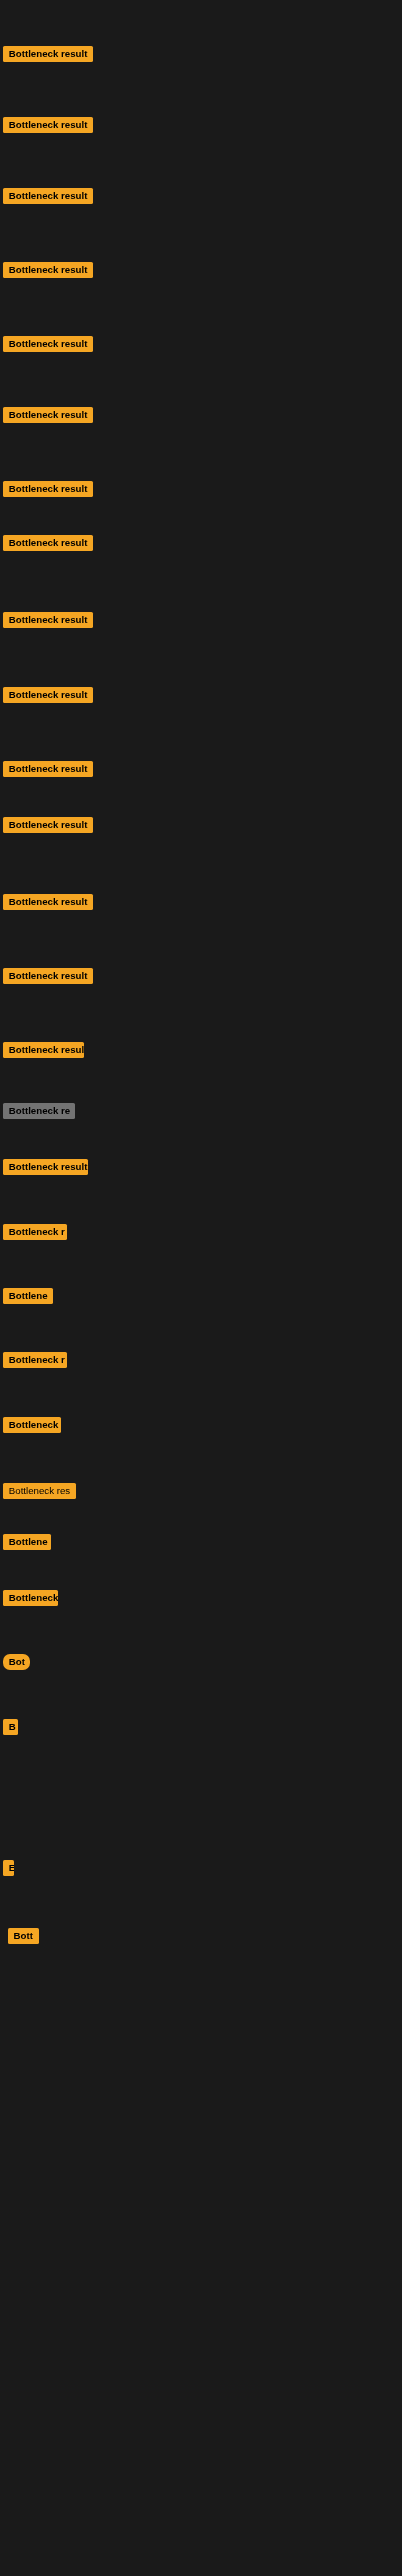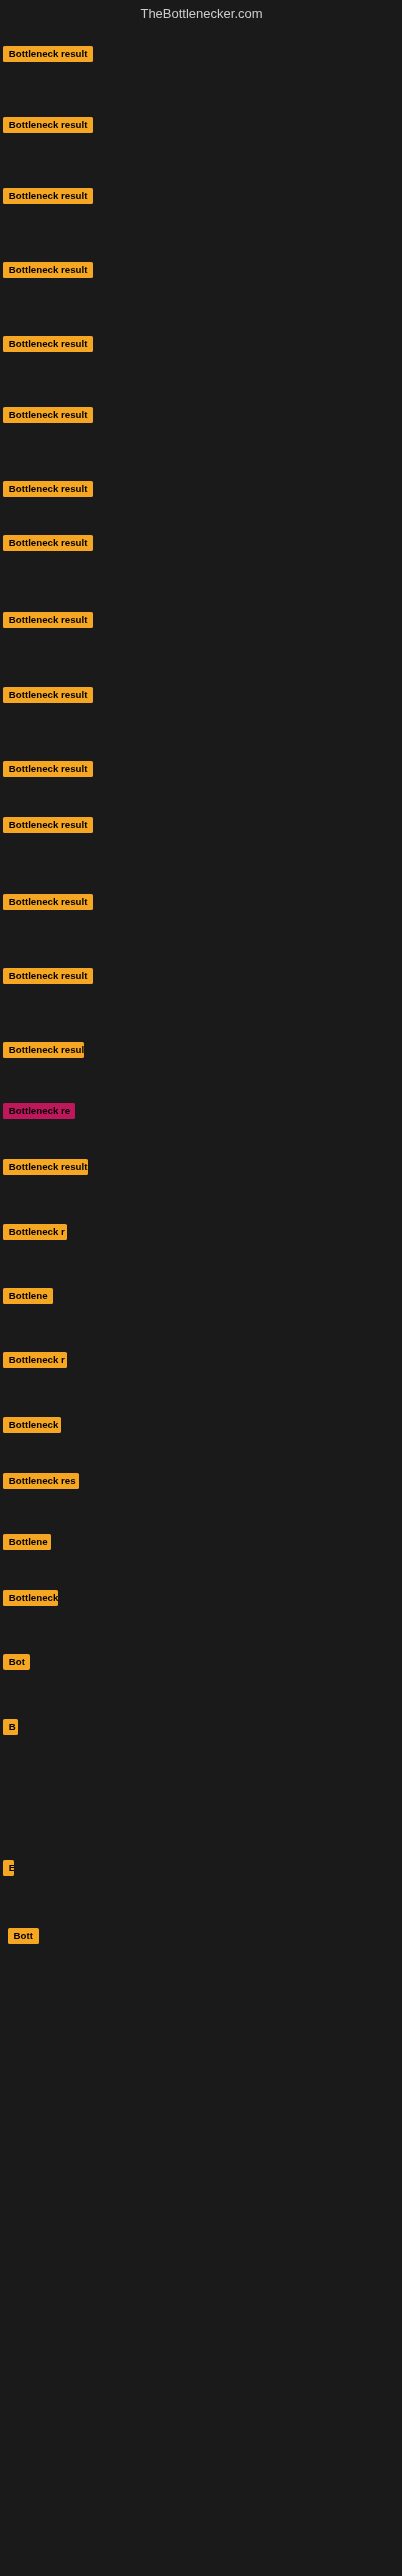--- a/index.html
+++ b/index.html
@@ -22,47 +22,46 @@
       font-size: 13px;
       padding: 6.4px 0 3.2px 0;
       font-weight: normal;
     }
   </style>
 </head>
 <body>
 
 <div style="position: relative; width: 403px; min-height: 2576px; background: #1a1a1a;">
 
-  <div class="site-title">TheBottlenecker.com</div>
 
   <div id="items-container">
   </div>
 
 <div style="position: absolute; top: 46px; left: 3.2px;"><span style="display: inline-block; background-color: rgb(245, 166, 35); color: rgb(0, 0, 0); font-size: 9.7px; font-weight: bold; padding: 2.4px 5.6px; border-radius: 1.6px; max-width: 109px; overflow: hidden; white-space: nowrap;">Bottleneck result</span></div>
     <div style="position: absolute; top: 117px; left: 3.2px;"><span style="display: inline-block; background-color: rgb(245, 166, 35); color: rgb(0, 0, 0); font-size: 9.7px; font-weight: bold; padding: 2.4px 5.6px; border-radius: 1.6px; max-width: 109px; overflow: hidden; white-space: nowrap;">Bottleneck result</span></div>
     <div style="position: absolute; top: 188px; left: 3.2px;"><span style="display: inline-block; background-color: rgb(245, 166, 35); color: rgb(0, 0, 0); font-size: 9.7px; font-weight: bold; padding: 2.4px 5.6px; border-radius: 1.6px; max-width: 109px; overflow: hidden; white-space: nowrap;">Bottleneck result</span></div>
     <div style="position: absolute; top: 262px; left: 3.2px;"><span style="display: inline-block; background-color: rgb(245, 166, 35); color: rgb(0, 0, 0); font-size: 9.7px; font-weight: bold; padding: 2.4px 5.6px; border-radius: 1.6px; max-width: 109px; overflow: hidden; white-space: nowrap;">Bottleneck result</span></div>
     <div style="position: absolute; top: 336px; left: 3.2px;"><span style="display: inline-block; background-color: rgb(245, 166, 35); color: rgb(0, 0, 0); font-size: 9.7px; font-weight: bold; padding: 2.4px 5.6px; border-radius: 1.6px; max-width: 109px; overflow: hidden; white-space: nowrap;">Bottleneck result</span></div>
     <div style="position: absolute; top: 407px; left: 3.2px;"><span style="display: inline-block; background-color: rgb(245, 166, 35); color: rgb(0, 0, 0); font-size: 9.7px; font-weight: bold; padding: 2.4px 5.6px; border-radius: 1.6px; max-width: 109px; overflow: hidden; white-space: nowrap;">Bottleneck result</span></div>
     <div style="position: absolute; top: 481px; left: 3.2px;"><span style="display: inline-block; background-color: rgb(245, 166, 35); color: rgb(0, 0, 0); font-size: 9.7px; font-weight: bold; padding: 2.4px 5.6px; border-radius: 1.6px; max-width: 109px; overflow: hidden; white-space: nowrap;">Bottleneck result</span></div>
     <div style="position: absolute; top: 535px; left: 3.2px;"><span style="display: inline-block; background-color: rgb(245, 166, 35); color: rgb(0, 0, 0); font-size: 9.7px; font-weight: bold; padding: 2.4px 5.6px; border-radius: 1.6px; max-width: 109px; overflow: hidden; white-space: nowrap;">Bottleneck result</span></div>
     <div style="position: absolute; top: 612px; left: 3.2px;"><span style="display: inline-block; background-color: rgb(245, 166, 35); color: rgb(0, 0, 0); font-size: 9.7px; font-weight: bold; padding: 2.4px 5.6px; border-radius: 1.6px; max-width: 109px; overflow: hidden; white-space: nowrap;">Bottleneck result</span></div>
     <div style="position: absolute; top: 687px; left: 3.2px;"><span style="display: inline-block; background-color: rgb(245, 166, 35); color: rgb(0, 0, 0); font-size: 9.7px; font-weight: bold; padding: 2.4px 5.6px; border-radius: 1.6px; max-width: 109px; overflow: hidden; white-space: nowrap;">Bottleneck result</span></div>
     <div style="position: absolute; top: 761px; left: 3.2px;"><span style="display: inline-block; background-color: rgb(245, 166, 35); color: rgb(0, 0, 0); font-size: 9.7px; font-weight: bold; padding: 2.4px 5.6px; border-radius: 1.6px; max-width: 109px; overflow: hidden; white-space: nowrap;">Bottleneck result</span></div>
     <div style="position: absolute; top: 817px; left: 3.2px;"><span style="display: inline-block; background-color: rgb(245, 166, 35); color: rgb(0, 0, 0); font-size: 9.7px; font-weight: bold; padding: 2.4px 5.6px; border-radius: 1.6px; max-width: 97px; overflow: hidden; white-space: nowrap;">Bottleneck result</span></div>
     <div style="position: absolute; top: 894px; left: 3.2px;"><span style="display: inline-block; background-color: rgb(245, 166, 35); color: rgb(0, 0, 0); font-size: 9.7px; font-weight: bold; padding: 2.4px 5.6px; border-radius: 1.6px; max-width: 97px; overflow: hidden; white-space: nowrap;">Bottleneck result</span></div>
     <div style="position: absolute; top: 968px; left: 3.2px;"><span style="display: inline-block; background-color: rgb(245, 166, 35); color: rgb(0, 0, 0); font-size: 9.7px; font-weight: bold; padding: 2.4px 5.6px; border-radius: 1.6px; max-width: 97px; overflow: hidden; white-space: nowrap;">Bottleneck result</span></div>
     <div style="position: absolute; top: 1042px; left: 3.2px;"><span style="display: inline-block; background-color: rgb(245, 166, 35); color: rgb(0, 0, 0); font-size: 9.7px; font-weight: bold; padding: 2.4px 5.6px; border-radius: 1.6px; max-width: 81px; overflow: hidden; white-space: nowrap;">Bottleneck result</span></div>
-    <div style="position: absolute; top: 1103px; left: 3.2px;"><span style="display: inline-block; background-color: #be185d; color: rgb(0, 0, 0); font-size: 9.7px; font-weight: bold; padding: 2.4px 5.6px; border-radius: 1.6px; max-width: 72px; overflow: hidden; white-space: nowrap;">Bottleneck re</span></div>
+    <div style="position: absolute; top: 1103px; left: 3.2px;"><span style="display: inline-block; background-color: #737373; color: rgb(0, 0, 0); font-size: 9.7px; font-weight: bold; padding: 2.4px 5.6px; border-radius: 1.6px; max-width: 72px; overflow: hidden; white-space: nowrap;">Bottleneck re</span></div>
     <div style="position: absolute; top: 1159px; left: 3.2px;"><span style="display: inline-block; background-color: rgb(245, 166, 35); color: rgb(0, 0, 0); font-size: 9.7px; font-weight: bold; padding: 2.4px 5.6px; border-radius: 1.6px; max-width: 85px; overflow: hidden; white-space: nowrap;">Bottleneck result</span></div>
     <div style="position: absolute; top: 1224px; left: 3.2px;"><span style="display: inline-block; background-color: rgb(245, 166, 35); color: rgb(0, 0, 0); font-size: 9.7px; font-weight: bold; padding: 2.4px 5.6px; border-radius: 1.6px; max-width: 64px; overflow: hidden; white-space: nowrap;">Bottleneck r</span></div>
     <div style="position: absolute; top: 1288px; left: 3.2px;"><span style="display: inline-block; background-color: rgb(245, 166, 35); color: rgb(0, 0, 0); font-size: 9.7px; font-weight: bold; padding: 2.4px 5.6px; border-radius: 1.6px; max-width: 52px; overflow: hidden; white-space: nowrap;">Bottlene</span></div>
     <div style="position: absolute; top: 1352px; left: 3.2px;"><span style="display: inline-block; background-color: rgb(245, 166, 35); color: rgb(0, 0, 0); font-size: 9.7px; font-weight: bold; padding: 2.4px 5.6px; border-radius: 1.6px; max-width: 64px; overflow: hidden; white-space: nowrap;">Bottleneck r</span></div>
     <div style="position: absolute; top: 1417px; left: 3.2px;"><span style="display: inline-block; background-color: rgb(245, 166, 35); color: rgb(0, 0, 0); font-size: 9.7px; font-weight: bold; padding: 2.4px 5.6px; border-radius: 1.6px; max-width: 58px; overflow: hidden; white-space: nowrap;">Bottleneck</span></div>
-    <div style="position: absolute; top: 1473px; left: 3.2px;"><span style="display: inline-block; background-color: rgb(245, 166, 35); color: rgb(0, 0, 0); font-size: 9.7px; font-weight: bold; padding: 2.4px 5.6px; border-radius: 1.6px; max-width: 76px; overflow: hidden; white-space: nowrap;">Bottleneck res</span></div>
+    <div style="position: absolute; top: 1473px; left: 3.2px;"><span style="display: inline-block; background-color: rgb(245, 166, 35); color: rgb(0, 0, 0); font-size: 9.7px; font-weight: normal; padding: 2.4px 5.6px; border-radius: 1.6px; max-width: 76px; overflow: hidden; white-space: nowrap; margin-top: 10px;">Bottleneck res</span></div>
     <div style="position: absolute; top: 1534px; left: 3.2px;"><span style="display: inline-block; background-color: rgb(245, 166, 35); color: rgb(0, 0, 0); font-size: 9.7px; font-weight: bold; padding: 2.4px 5.6px; border-radius: 1.6px; max-width: 48px; overflow: hidden; white-space: nowrap;">Bottlene</span></div>
     <div style="position: absolute; top: 1590px; left: 3.2px;"><span style="display: inline-block; background-color: rgb(245, 166, 35); color: rgb(0, 0, 0); font-size: 9.7px; font-weight: bold; padding: 2.4px 5.6px; border-radius: 1.6px; max-width: 55px; overflow: hidden; white-space: nowrap;">Bottleneck</span></div>
-    <div style="position: absolute; top: 1654px; left: 3.2px;"><span style="display: inline-block; background-color: rgb(245, 166, 35); color: rgb(0, 0, 0); font-size: 9.7px; font-weight: bold; padding: 2.4px 5.6px; border-radius: 2px; max-width: 27px; overflow: hidden; white-space: nowrap;">Bot</span></div>
+    <div style="position: absolute; top: 1654px; left: 3.2px;"><span style="display: inline-block; background-color: rgb(245, 166, 35); color: rgb(0, 0, 0); font-size: 9.7px; font-weight: bold; padding: 2.4px 5.6px; border-radius: 7px; max-width: 27px; overflow: hidden; white-space: nowrap;">Bot</span></div>
     <div style="position: absolute; top: 1719px; left: 3.2px;"><span style="display: inline-block; background-color: rgb(245, 166, 35); color: rgb(0, 0, 0); font-size: 9.7px; font-weight: bold; padding: 2.4px 5.6px; border-radius: 1.6px; max-width: 14.5px; overflow: hidden; white-space: nowrap;">B</span></div>
     <div style="position: absolute; top: 1860px; left: 3.2px;"><span style="display: inline-block; background-color: rgb(245, 166, 35); color: rgb(0, 0, 0); font-size: 9.7px; font-weight: bold; padding: 2.4px 5.6px; border-radius: 1.6px; max-width: 11.3px; overflow: hidden; white-space: nowrap;">E</span></div>
     <div style="position: absolute; top: 1928px; left: 8px;"><span style="display: inline-block; background-color: rgb(245, 166, 35); color: rgb(0, 0, 0); font-size: 9.7px; font-weight: bold; padding: 2.4px 5.6px; border-radius: 1.6px; max-width: 31px; overflow: hidden; white-space: nowrap;">Bott</span></div>
   </div>
 
 
 </body></html>

